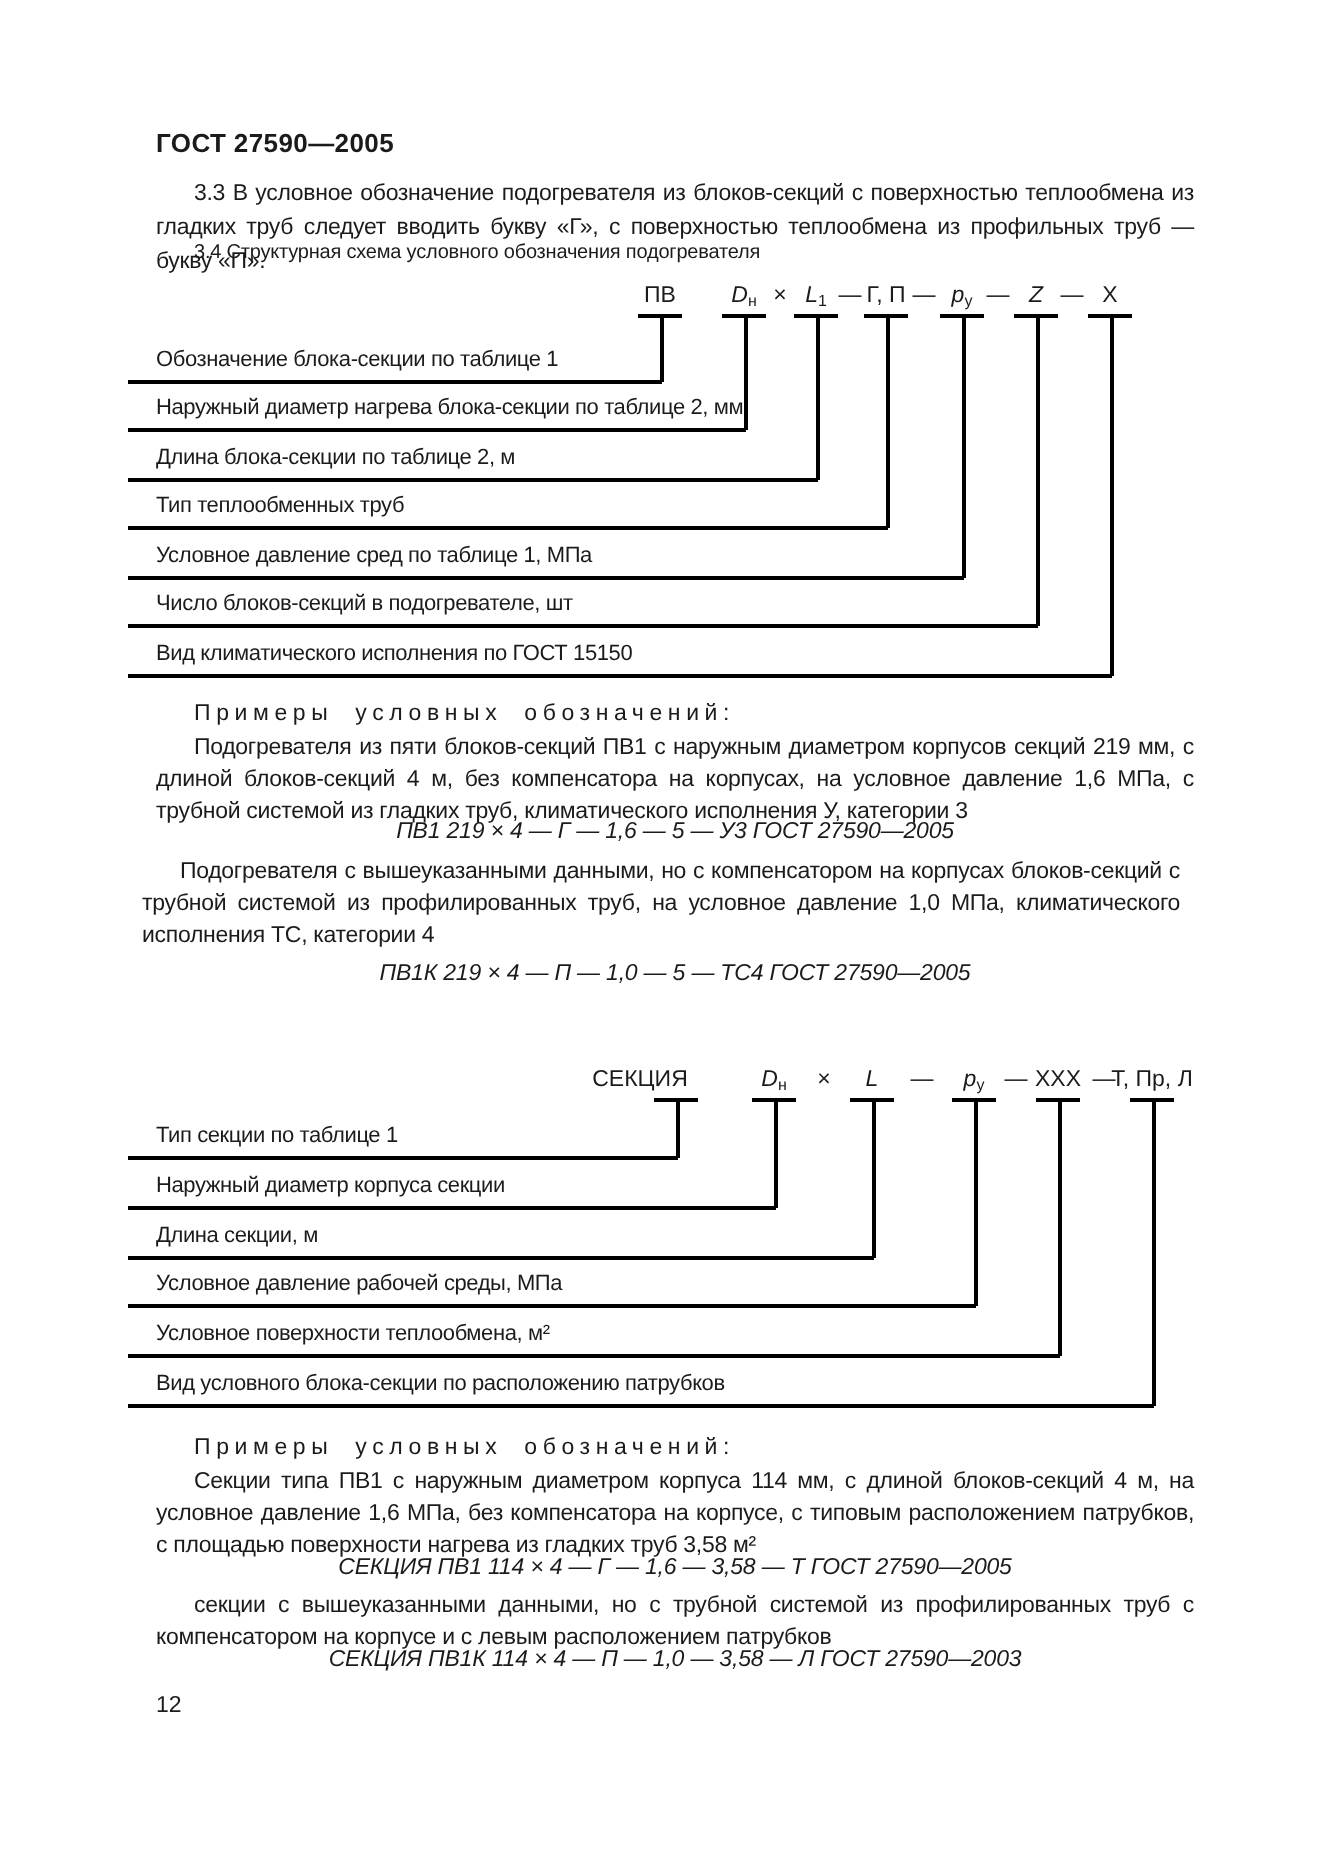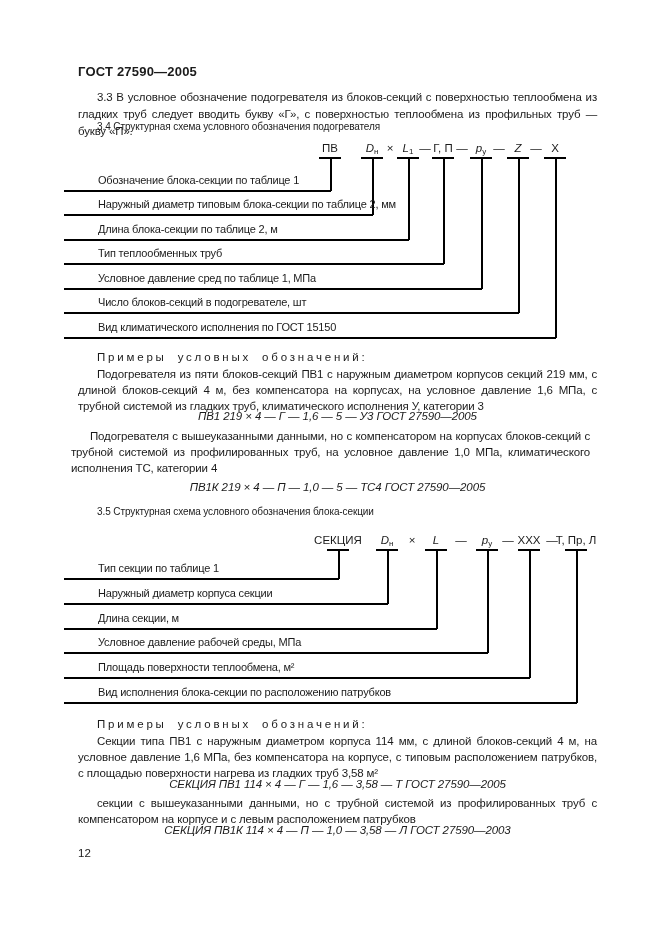--- a/index.html
+++ b/index.html
@@ -21,21 +21,21 @@
     font-size:11.5px; font-style:italic; text-align:center; width:519px; margin:0;
     letter-spacing:-0.1px;
   }
   .formula-row { position:absolute; left:0; width:661px; height:16px; font-size:11.5px; }
   .fel { position:absolute; top:0; transform:translateX(-50%); white-space:nowrap; letter-spacing:0; }
   .fel i { font-style:italic; }
   .fel sub { font-size:8px; font-style:normal; vertical-align:-2px; }
   .tick  { position:absolute; width:22px; height:1.5px; background:#000; }
   .vline { position:absolute; width:1.5px; background:#000; }
   .hline { position:absolute; height:1.5px; background:#000; }
-  .dlabel { position:absolute; font-size:11px; letter-spacing:-0.2px; white-space:nowrap;margin-left:20px; }
+  .dlabel { position:absolute; font-size:11px; letter-spacing:-0.2px; white-space:nowrap; }
   .pagenum { font-size:11.5px; }
 </style>
 </head>
 <body>
 
 <div class="page">
 
   <div class="abs gost-header" style="left:78px;top:64px;text-align:right;">ГОСТ 27590—2005</div>
 
   <p class="abs body-text" style="left:78px;top:89px;">3.3  В условное обозначение подогревателя из блоков-секций с поверхностью теплообмена из гладких труб следует вводить букву «Г», с поверхностью теплообмена из профильных труб — букву «П».</p>
@@ -71,21 +71,21 @@
     <div class="vline" style="left:372px;top:157px;height:58px;"></div>
     <div class="vline" style="left:408px;top:157px;height:83px;"></div>
     <div class="vline" style="left:443px;top:157px;height:107px;"></div>
     <div class="vline" style="left:481px;top:157px;height:132px;"></div>
     <div class="vline" style="left:518px;top:157px;height:156px;"></div>
     <div class="vline" style="left:555px;top:157px;height:181px;"></div>
 
     <span class="dlabel" style="left:78px;top:174px;">Обозначение блока-секции по таблице 1</span>
     <div class="hline" style="left:64px;top:190px;width:267px;"></div>
 
-    <span class="dlabel" style="left:78px;top:198px;">Наружный диаметр типовым блока-секции по таблице 2, мм</span>
+    <span class="dlabel" style="left:78px;top:198px;">Наружный диаметр нагрева блока-секции по таблице 2, мм</span>
     <div class="hline" style="left:64px;top:214px;width:309px;"></div>
 
     <span class="dlabel" style="left:78px;top:223px;">Длина блока-секции по таблице 2, м</span>
     <div class="hline" style="left:64px;top:239px;width:345px;"></div>
 
     <span class="dlabel" style="left:78px;top:247px;">Тип теплообменных труб</span>
     <div class="hline" style="left:64px;top:263px;width:380px;"></div>
 
     <span class="dlabel" style="left:78px;top:272px;">Условное давление сред по таблице 1, МПа</span>
     <div class="hline" style="left:64px;top:288px;width:418px;"></div>
@@ -96,25 +96,24 @@
     <span class="dlabel" style="left:78px;top:321px;">Вид климатического исполнения по ГОСТ 15150</span>
     <div class="hline" style="left:64px;top:337px;width:492px;"></div>
   </div>
 
   <p class="abs spaced" style="left:78px;top:351px;">Примеры условных обозначений:</p>
   <p class="abs body-text tight" style="left:78px;top:366px;">Подогревателя из пяти блоков-секций ПВ1 с наружным диаметром корпусов секций 219 мм, с длиной блоков-секций 4 м, без компенсатора на корпусах, на условное давление 1,6 МПа, с трубной системой из гладких труб, климатического исполнения У, категории 3</p>
   <p class="abs designation" style="left:78px;top:410px;">ПВ1 219 × 4 — Г — 1,6 — 5 — У3 ГОСТ 27590—2005</p>
   <p class="abs body-text tight" style="left:71px;top:428px;">Подогревателя с вышеуказанными данными, но с компенсатором на корпусах блоков-секций с трубной системой из профилированных труб, на условное давление 1,0 МПа, климатического исполнения ТС, категории 4</p>
   <p class="abs designation" style="left:78px;top:481px;">ПВ1К 219 × 4 — П — 1,0 — 5 — ТС4 ГОСТ 27590—2005</p>
 
-  <p class="abs subheading" style="left:78px;top:506px;">3.5  Структурная схема условного обозначения блока-секции</p>
 
   <div>
     <div class="formula-row" style="top:534px;">
-      <span class="fel" style="left:338px;text-align:right;">СЕКЦИЯ</span>
+      <span class="fel" style="left:320px;text-align:right;">СЕКЦИЯ</span>
       <span class="fel" style="left:387px;"><i>D</i><sub>н</sub></span>
       <span class="fel" style="left:412px;">×</span>
       <span class="fel" style="left:436px;"><i>L</i></span>
       <span class="fel" style="left:461px;">—</span>
       <span class="fel" style="left:487px;"><i>p</i><sub>у</sub></span>
       <span class="fel" style="left:508px;">—</span>
       <span class="fel" style="left:529px;">XXX</span>
       <span class="fel" style="left:552px;">—</span>
       <span class="fel" style="left:576px;">Т, Пр, Л</span>
     </div>
@@ -138,24 +137,24 @@
 
     <span class="dlabel" style="left:78px;top:587px;">Наружный диаметр корпуса секции</span>
     <div class="hline" style="left:64px;top:603px;width:324px;"></div>
 
     <span class="dlabel" style="left:78px;top:612px;">Длина секции, м</span>
     <div class="hline" style="left:64px;top:628px;width:373px;"></div>
 
     <span class="dlabel" style="left:78px;top:636px;">Условное давление рабочей среды, МПа</span>
     <div class="hline" style="left:64px;top:652px;width:424px;"></div>
 
-    <span class="dlabel" style="left:78px;top:661px;">Площадь поверхности теплообмена, м²</span>
+    <span class="dlabel" style="left:78px;top:661px;">Условное поверхности теплообмена, м²</span>
     <div class="hline" style="left:64px;top:677px;width:466px;"></div>
 
-    <span class="dlabel" style="left:78px;top:686px;">Вид исполнения блока-секции по расположению патрубков</span>
+    <span class="dlabel" style="left:78px;top:686px;">Вид условного блока-секции по расположению патрубков</span>
     <div class="hline" style="left:64px;top:702px;width:513px;"></div>
   </div>
 
   <p class="abs spaced" style="left:78px;top:718px;">Примеры условных обозначений:</p>
   <p class="abs body-text tight" style="left:78px;top:733px;">Секции типа ПВ1 с наружным диаметром корпуса 114 мм, с длиной блоков-секций 4 м, на условное давление 1,6 МПа, без компенсатора на корпусе, с типовым расположением патрубков, с площадью поверхности нагрева из гладких труб 3,58 м²</p>
   <p class="abs designation" style="left:78px;top:778px;">СЕКЦИЯ ПВ1 114 × 4 — Г — 1,6 — 3,58 — Т ГОСТ 27590—2005</p>
   <p class="abs body-text tight" style="left:78px;top:795px;">секции с вышеуказанными данными, но с трубной системой из профилированных труб с компенсатором на корпусе и с левым расположением патрубков</p>
   <p class="abs designation" style="left:78px;top:824px;">СЕКЦИЯ ПВ1К 114 × 4 — П — 1,0 — 3,58 — Л ГОСТ 27590—2003</p>
 
   <div class="abs pagenum" style="left:78px;top:847px;">12</div>

